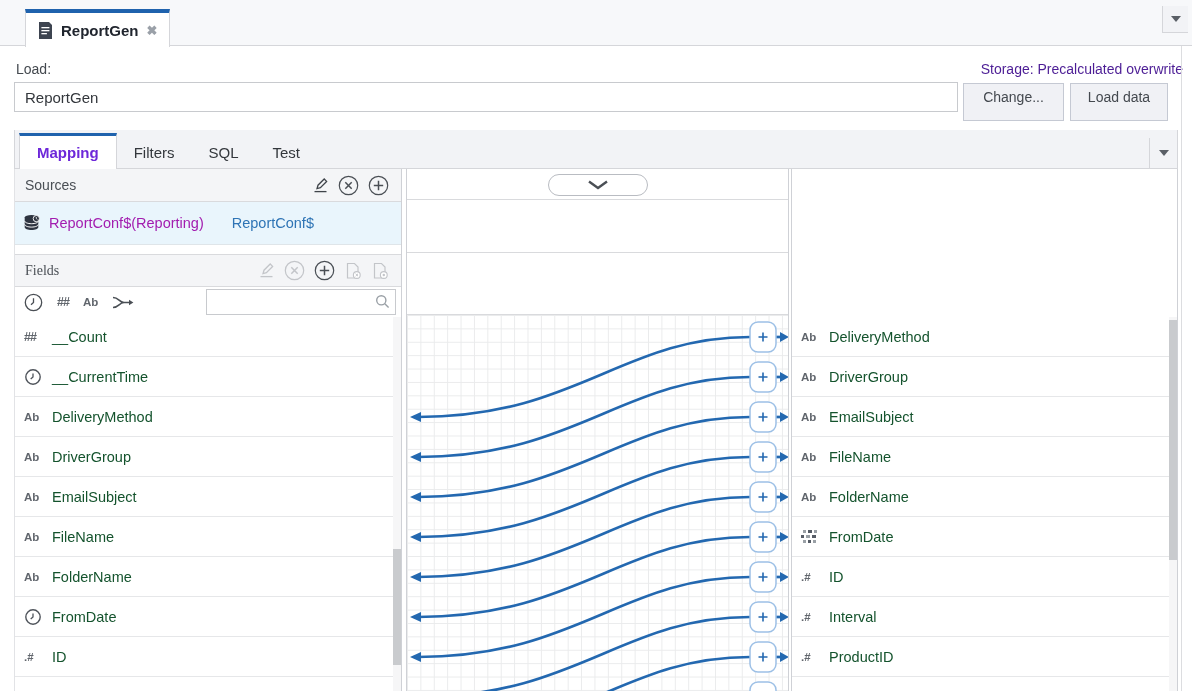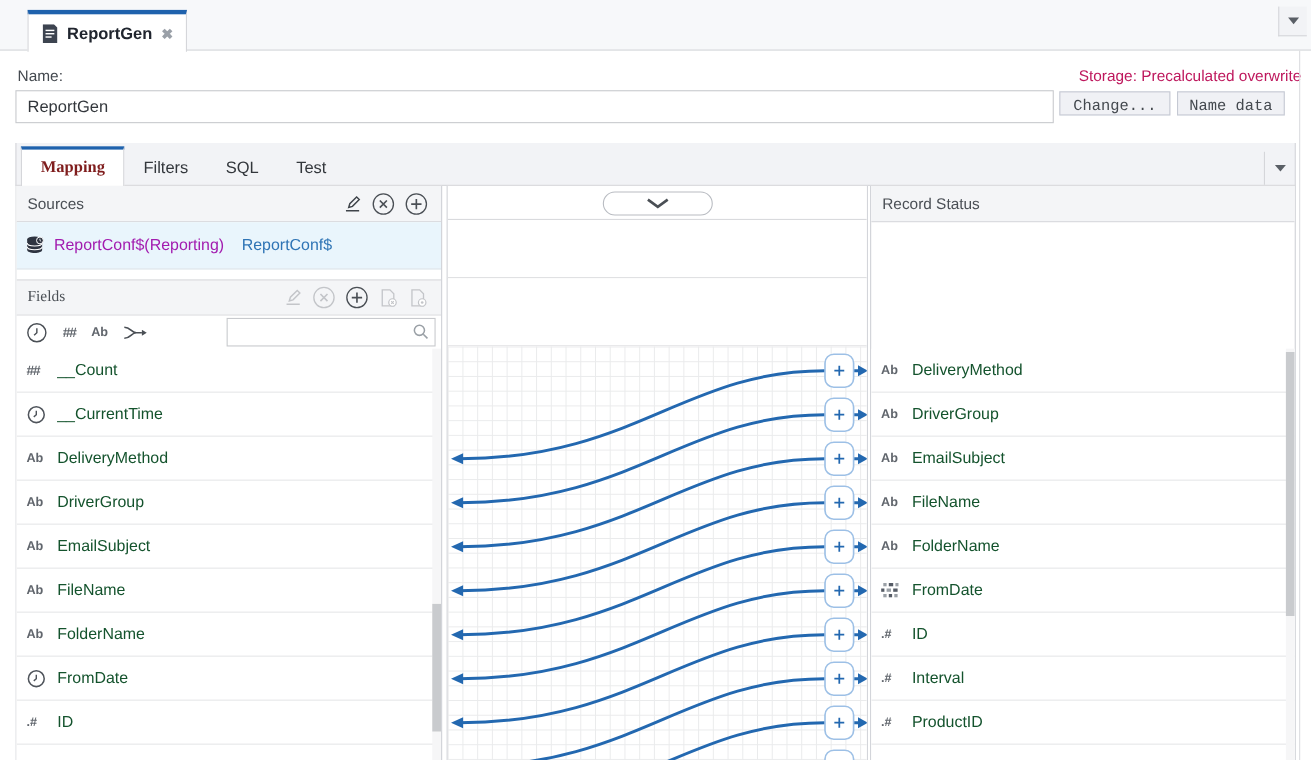--- a/index.html
+++ b/index.html
@@ -15,50 +15,50 @@
   .filetab-label { font-size:15px; font-weight:700; color:#20252e; }
   .filetab-close { color:#9aa0a8; font-weight:700; font-size:13px; cursor:default; }
   .tabbar-dd { position:absolute; right:4px; top:6px; width:26px; height:27px; background:#f2f3f6;
                border-left:1px solid #d5d6da; border-bottom:1px solid #d5d6da; display:flex; align-items:center; justify-content:center; }
   .dd-glyph { width:0; height:0; border-left:5px solid transparent; border-right:5px solid transparent; border-top:6px solid #5a5f66; }
 
   
   .name-label { position:absolute; left:16px; top:61px; font-size:14px; color:#44494f; }
   .name-input { position:absolute; left:14px; top:82px; width:944px; height:30px; border:1px solid #c8cace;
                 font-family:"Liberation Sans",sans-serif; font-size:15px; color:#33373c; padding:0 10px; background:#fff; }
-  .storage-text { position:absolute; right:9px; top:61px; font-size:14px; color:#be185d; }
-  .btn { position:absolute; top:83px; height:22px; background:#f0f1f5; border:1px solid #c5c9d3;
-         font-family:Liberation Mono, monospace; font-size:14px; color:#44494f; text-align:center; line-height:27px; }
+  .storage-text { position:absolute; right:9px; top:61px; font-size:14px; color:#4c1d95; }
+  .btn { position:absolute; top:83px; height:38px; background:#f0f1f5; border:1px solid #c5c9d3;
+         font-family:Liberation Sans, sans-serif; font-size:14px; color:#44494f; text-align:center; line-height:27px; }
   .btn-change { left:963px; width:101px; }
   .btn-load { left:1070px; width:98px; }
 
   
   .vtabs { position:absolute; left:14px; top:130px; width:1164px; height:39px; background:#f2f3f6;
            border:1px solid #d5d6da; border-top:none; border-bottom:1px solid #d5d6da;
            display:flex; align-items:flex-end; padding-left:4px; }
   .vtab { height:32px; padding:0 17px; display:flex; align-items:center; font-size:15px; color:#33373c; font-weight:400; }
   .vtab.active { background:#fff; border:1px solid #d5d6da; border-bottom:none; border-top:3px solid var(--accent,#1f62ad);
-                 height:36px; margin-bottom:-1px; font-weight:700; color:#7f1d1d; position:relative; z-index:2;font-family:Liberation Serif, serif; }
+                 height:36px; margin-bottom:-1px; font-weight:700; color:#6d28d9; position:relative; z-index:2; }
   .vtabs-dd { position:absolute; right:0; top:8px; width:28px; height:30px; border-left:1px solid #d5d6da;
               display:flex; align-items:center; justify-content:center; }
 
   
   .panel { position:absolute; top:169px; height:522px; background:#fff; overflow:hidden; }
   .p-header { position:absolute; left:0; width:100%; height:33px; background:#f4f5f7; border-bottom:1px solid #d9dadd;
               display:flex; align-items:center; padding:0 10px; font-size:14px; color:#4a4f55; }
   .hdr-icons { margin-left:auto; display:flex; align-items:center; gap:9px; padding-right:2px; }
   .icon-btn { display:flex; align-items:center; justify-content:center; }
 
   .left-panel { left:14px; width:388px; border-left:1px solid #e2e3e6; border-right:1px solid #cfd1d6; }
   .right-panel { left:791px; width:387px; border-left:1px solid #cfd1d6; border-right:1px solid #cfd1d6; }
 
   .source-row { position:absolute; left:0; top:33px; width:100%; height:43px; background:var(--selected,#e9f5fc);
                 border-bottom:1px solid #dfe5e9; display:flex; align-items:center; gap:8px; padding:0 8px; font-size:14.5px; }
   .source-name { color:#a21caf; }
-  .source-link { color:var(--link,#2e74b5); margin-left:8px; }
+  .source-link { color:var(--link,#2e74b5); margin-left:20px; }
 
   .fields-header { top:85px; border-top:1px solid #d9dadd;font-family:Liberation Serif, serif; }
   .filter-row { position:absolute; left:0; top:118px; width:100%; height:30px; background:#fff; display:flex;
                 align-items:center; gap:14px; padding-left:9px; }
   .search-wrap { position:absolute; right:5px; top:2px; width:190px; height:26px; }
   .search-input { width:100%; height:100%; border:1px solid #c8cace; padding:0 24px 0 8px;
                   font-family:"Liberation Sans",sans-serif; font-size:13px; }
   .search-ic { position:absolute; right:6px; top:5px; }
 
   .flist { position:absolute; left:0; top:148px; width:100%; bottom:0; overflow:hidden; background:#fff; }
@@ -104,25 +104,25 @@
           </svg>
       </span>
       <span class="filetab-label">ReportGen</span>
       <span class="filetab-close">✖</span>
     </div>
     <div class="tabbar-dd">
       <span class="dd-glyph"></span>
     </div>
   </div>
 
-  <div class="name-label">Name:</div>
+  <div class="name-label">Load:</div>
   <input class="name-input" type="text" value="ReportGen" style="">
   <div class="storage-text">Storage: Precalculated overwrite</div>
   <div class="btn btn-change">Change...</div>
-  <div class="btn btn-load">Name data</div>
+  <div class="btn btn-load">Load data</div>
 
   <div class="vtabs">
     <div id="vtab-host" style="display:flex;align-items:flex-end;height:100%;">
         <div class="vtab active">Mapping</div>
         <div class="vtab">Filters</div>
         <div class="vtab">SQL</div>
         <div class="vtab">Test</div>
       </div>
     <div class="vtabs-dd">
       <span class="dd-glyph"></span>
@@ -410,23 +410,20 @@
             <g>
               <rect x="343" y="367" width="26" height="30" rx="8" fill="#fff" stroke="#9dc0e6" stroke-width="1.5"></rect>
               <path d="M 351.5 382 H 360.5 M 356 377.5 V 386.5" stroke="#2368b0" stroke-width="1.6"></path>
             </g>
           </g>
         </svg>
     </div>
   </div>
 
   <div class="panel right-panel">
-    <div class="p-header" style="top:0;">
-      <span>Record Status</span>
-    </div>
     <div class="flist" id="right-list">
         <div class="frow">
           <span class="ficon">
             <span class="ti">Ab</span>
           </span>
           <span class="flabel">DeliveryMethod</span>
         </div>
         <div class="frow">
           <span class="ficon">
             <span class="ti">Ab</span>

